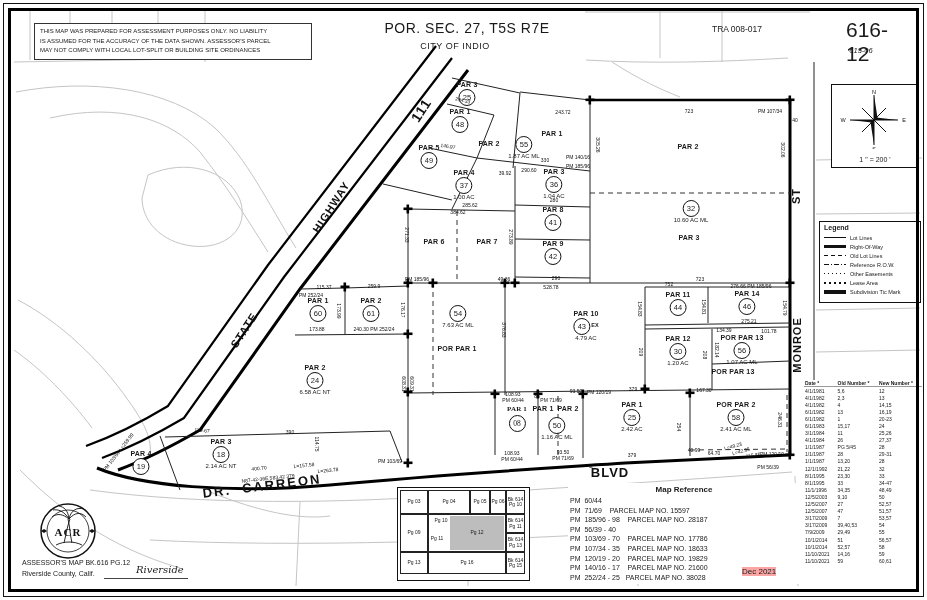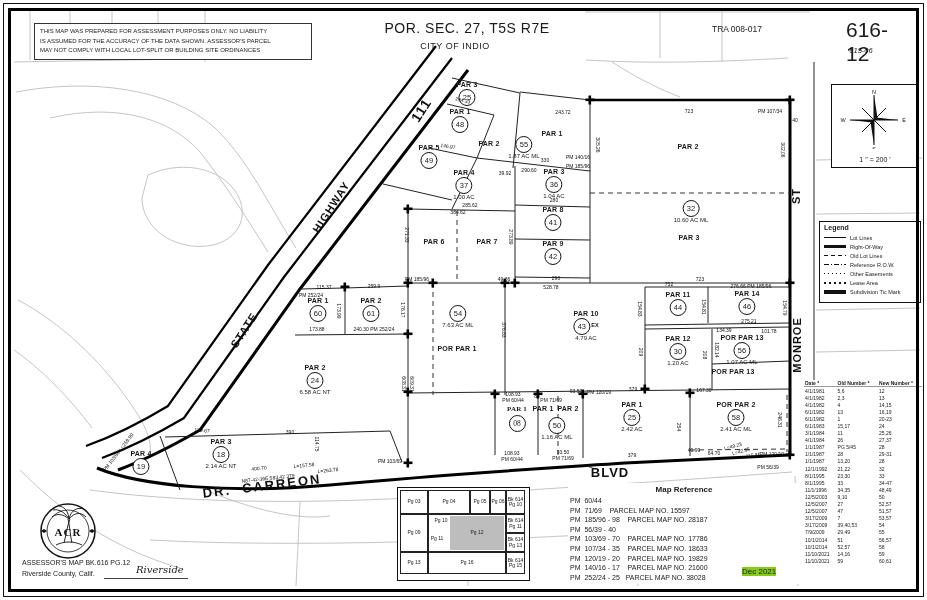--- a/index.html
+++ b/index.html
@@ -36,21 +36,21 @@
   .ls-solidthick{height:4px;background:#111;}
   
   #rev-table{left:804px;top:380px;width:118px;height:200px;background:#fff;z-index:5;}
   #rev-table table{border-collapse:collapse;width:100%;}
   #rev-table th{font-size:5px;font-weight:700;text-align:left;padding:0 1px;border-bottom:.5px solid #999;}
   #rev-table td{font-size:5px;padding:0 1px;height:7.1px;white-space:nowrap;}
   
   #map-reference{left:568px;top:483px;width:228px;background:#fff;z-index:5;padding:2px;}
   #map-reference .mr-title{font-size:8px;font-weight:700;text-align:center;margin-bottom:2px;}
   #map-reference .mr-line{font-size:7px;line-height:9.6px;white-space:pre;}
-  #mr-date{left:742px;top:567px;font-size:8px;z-index:6;background:#84cc16;}
+  #mr-date{left:742px;top:567px;font-size:8px;z-index:6;background:#fca5a5;}
   
   #page-index{left:397px;top:487px;width:131px;height:92px;background:#fff;border:1.5px solid #111;z-index:5;}
   .pi-cell{position:absolute;box-sizing:border-box;font-size:5px;line-height:1.1;
            display:flex;align-items:center;justify-content:center;text-align:center;white-space:pre-line;}
   .pi-border{border:.8px solid #222;}
   .pi-shaded{background:#bdbdbd;}
   
   .foot-text{font-size:7px;z-index:5;}
   #signature{left:136px;top:564px;font-family:"DejaVu Serif",serif;font-style:italic;font-size:10px;z-index:5;}
   

